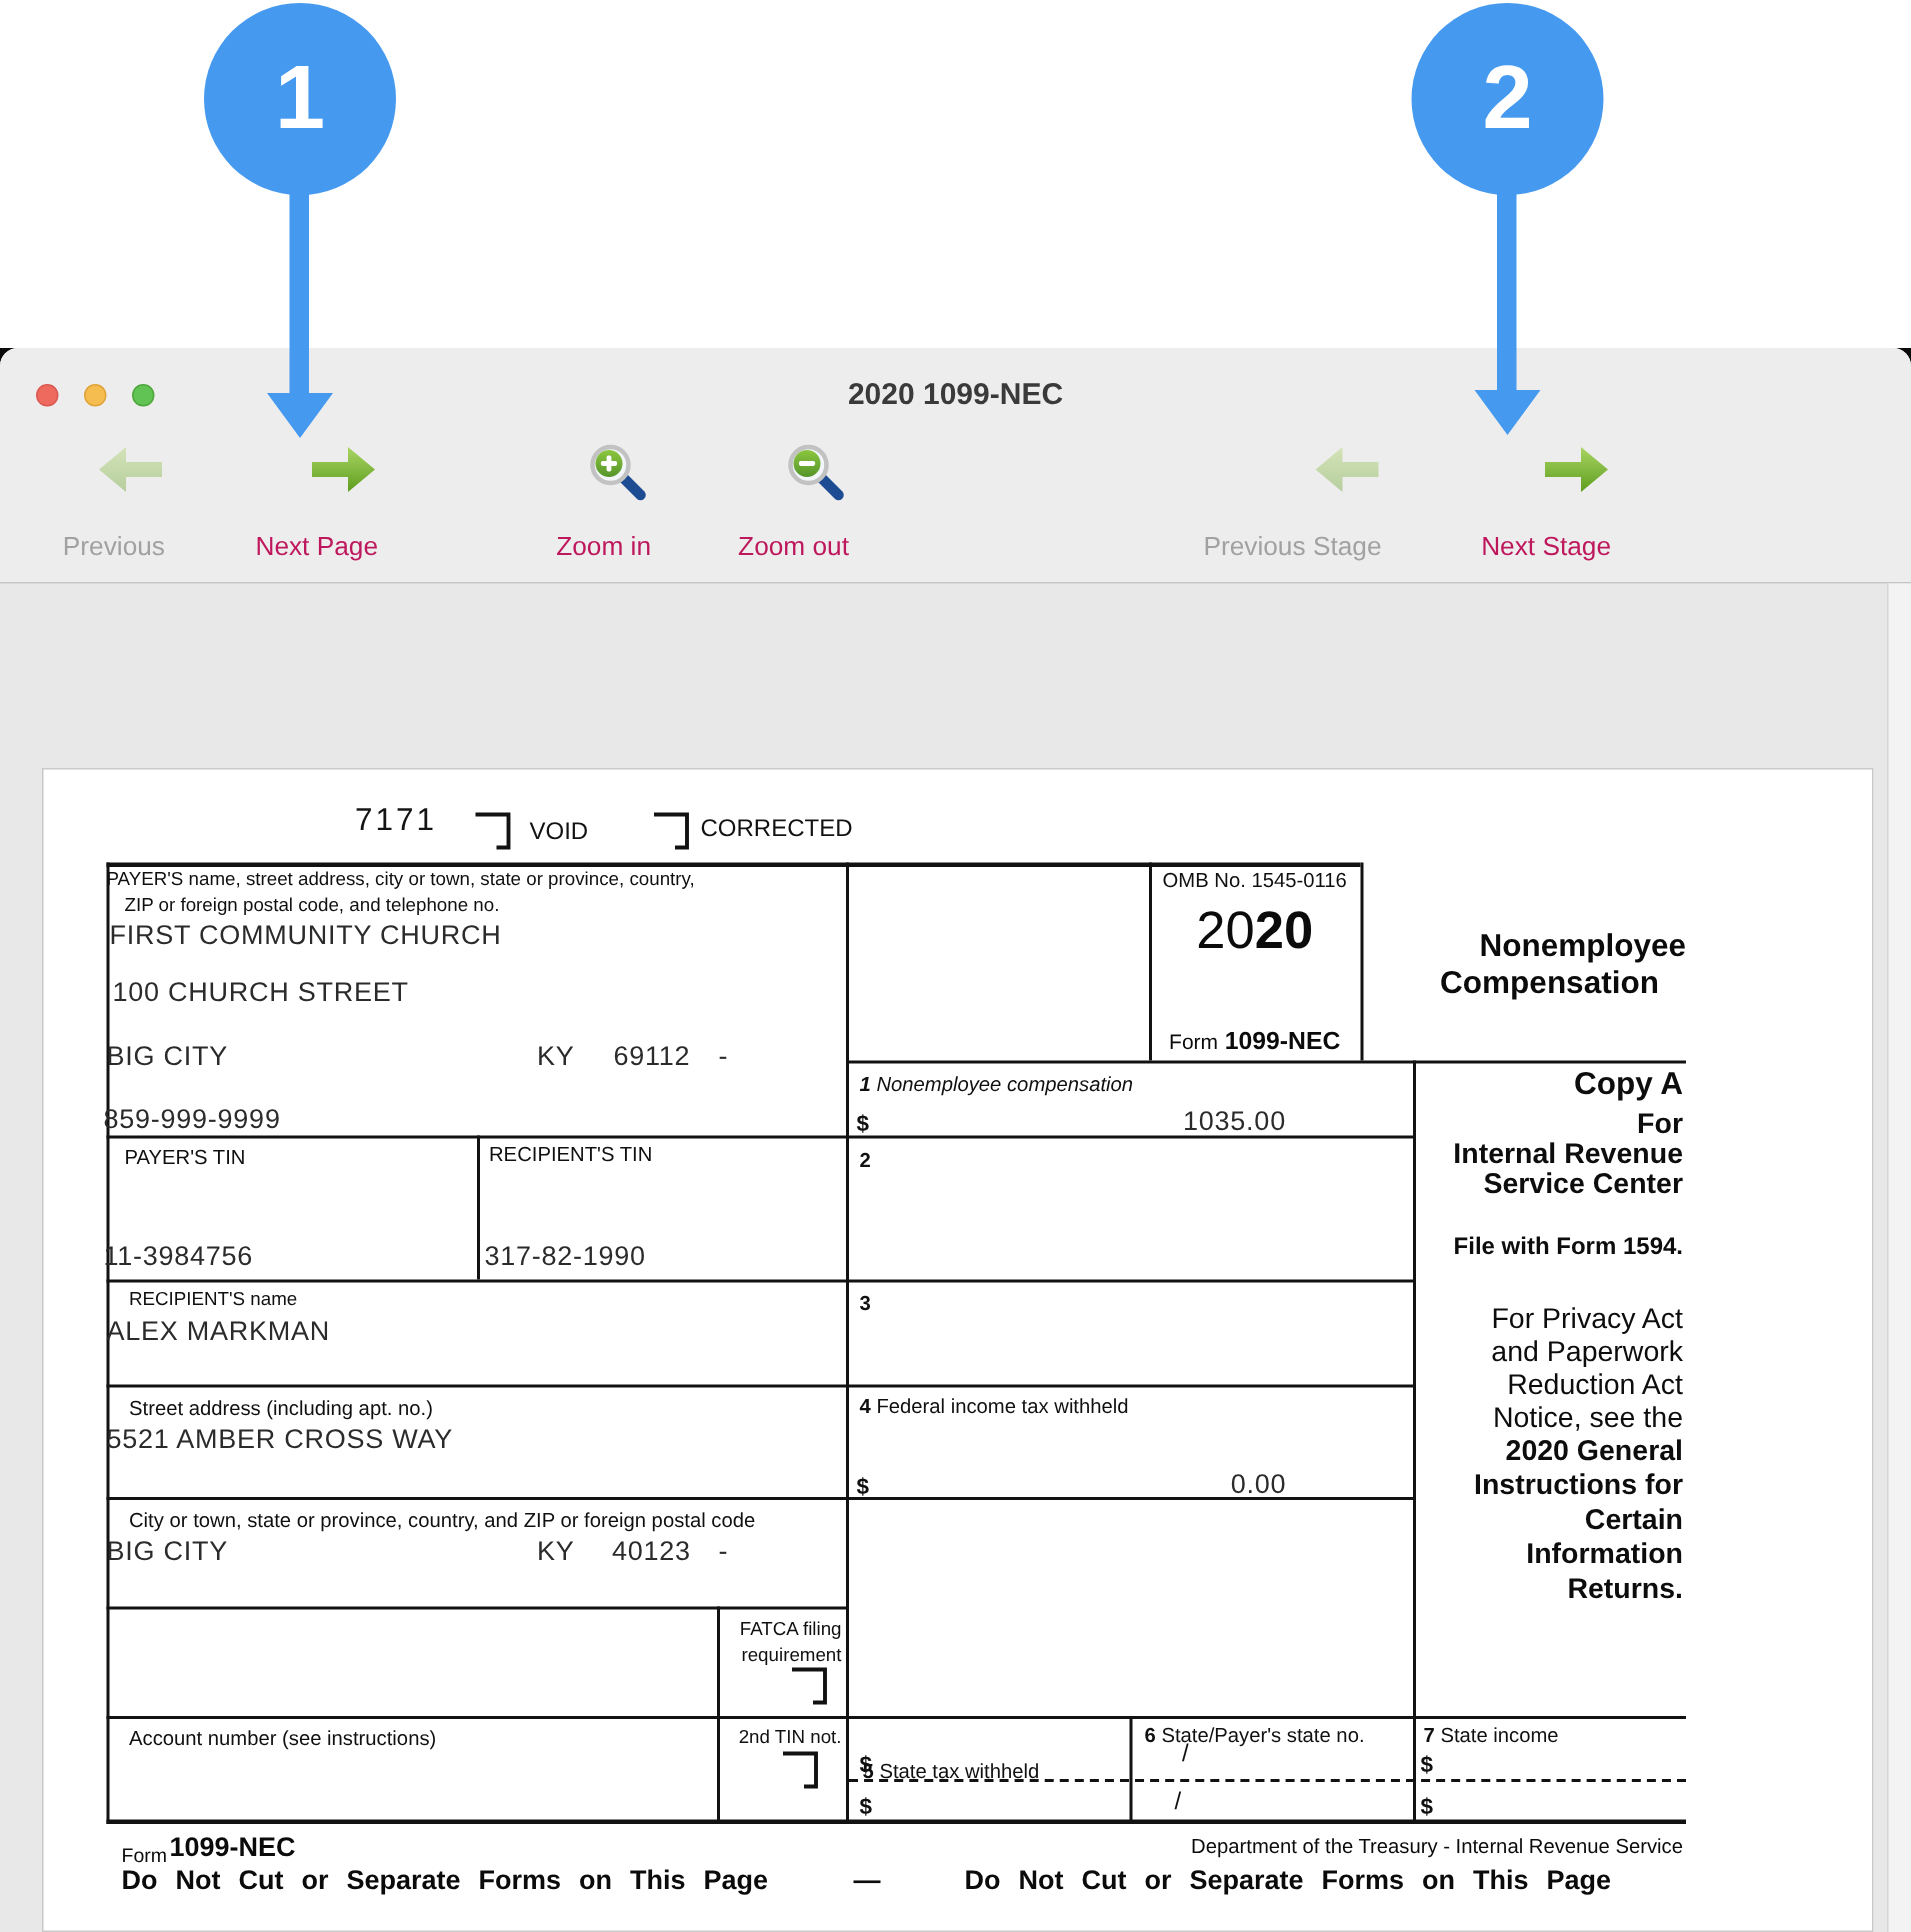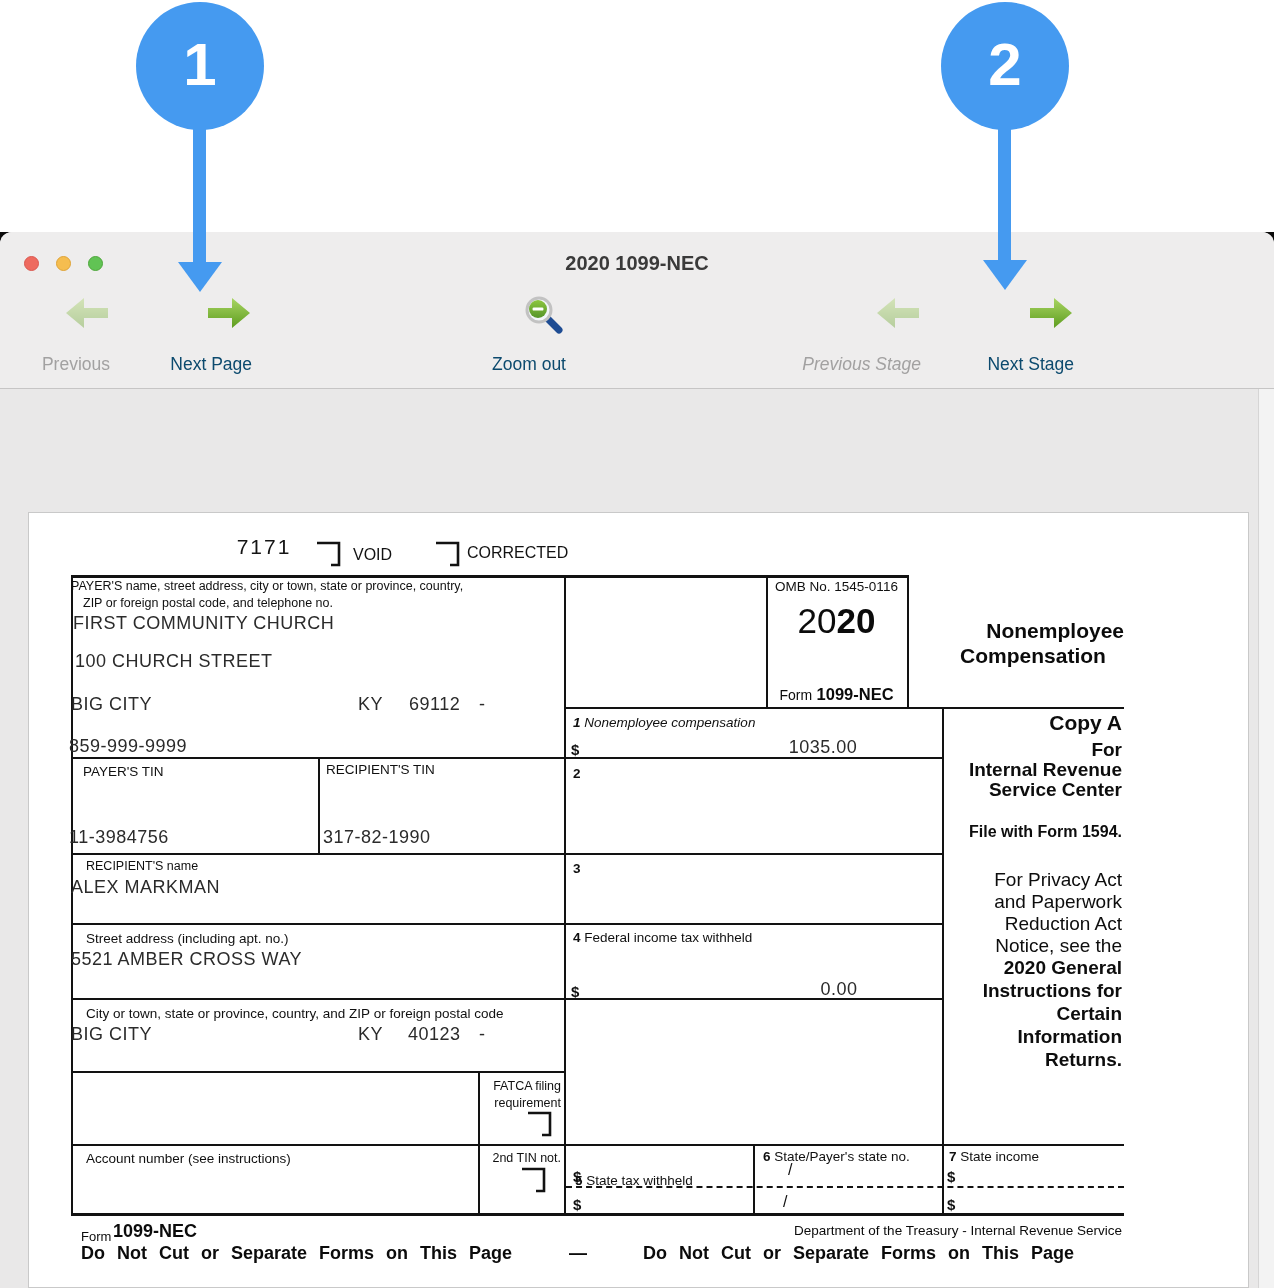--- a/index.html
+++ b/index.html
@@ -17,21 +17,21 @@
             background:#EEEDED; border-bottom:1px solid #C6C5C5; }
   .traffic { position:absolute; top:24px; width:15px; height:15px; border-radius:50%; }
   .tl-red    { left:24px;  background:#EE6A5F; border:1px solid #DA5850; }
   .tl-yellow { left:56px;  background:#F5BD4F; border:1px solid #DFA336; }
   .tl-green  { left:88px;  background:#61C354; border:1px solid #4EA73B; }
   .win-title { position:absolute; left:0; top:20px; width:100%; text-align:center;
                font-size:20px; font-weight:bold; color:#3A3A3A; }
 
   .tbtn { position:absolute; top:62px; height:88px; text-align:right; }
   .tbtn .icon { display:block; margin:0 auto; height:50px; }
-  .tbtn .lbl  { display:block; margin-top:10px; font-size:17.5px; color:#0c4a6e; white-space:nowrap; }
+  .tbtn .lbl  { display:block; margin-top:10px; font-size:17.5px; color:#be185d; white-space:nowrap; }
   .tbtn.disabled .lbl { color:#A2A1A1; }
   .dim { opacity:.38; }
   .gear-dim { opacity:.8; }
 
   
   .scroll-track { position:absolute; left:1258px; top:157px; width:16px; height:899px;
                   background:#F3F3F3; border-left:1px solid #D6D5D5; }
   .page { position:absolute; left:28px; top:280px; width:1221px; height:776px;
           background:#fff; border:1px solid #C9C9C9; }
 
@@ -97,34 +97,46 @@
 
     <div class="tbtn" style="left:142px; width:110px;">
       <span class="icon">
         <svg width="46" height="38" viewBox="0 0 46 38">
             <path d="M2 14 H26 V4 L44 19 L26 34 V24 H2 Z" fill="url(#arrowGrad)"></path>
           </svg>
       </span>
       <span class="lbl">Next Page</span>
     </div>
 
+    <div class="tbtn" style="left:344px; width:90px;">
+      <span class="icon">
+        <svg width="44" height="44" viewBox="0 0 44 44">
+          <line x1="26" y1="25" x2="37" y2="36" stroke="#1E4C93" stroke-width="7" stroke-linecap="round"></line>
+          <circle cx="17" cy="16" r="12" fill="#F2F6FA" stroke="#C2C2C2" stroke-width="3"></circle>
+          <circle cx="16" cy="15" r="9" fill="url(#badgeGrad)"></circle>
+          <rect x="14.4" y="9.6" width="3.2" height="10.8" rx="1.2" fill="#fff"></rect>
+          <rect x="10.6" y="13.4" width="10.8" height="3.2" rx="1.2" fill="#fff"></rect>
+        </svg>
+      </span>
+      <span class="lbl">Zoom in</span>
+    </div>
 
     <div class="tbtn" style="left:466px; width:100px;">
       <span class="icon">
         <svg width="44" height="44" viewBox="0 0 44 44">
           <line x1="26" y1="25" x2="37" y2="36" stroke="#1E4C93" stroke-width="7" stroke-linecap="round"></line>
           <circle cx="17" cy="16" r="12" fill="#F2F6FA" stroke="#C2C2C2" stroke-width="3"></circle>
           <circle cx="16" cy="15" r="9" fill="url(#badgeGrad)"></circle>
           <rect x="10.6" y="13.4" width="10.8" height="3.2" rx="1.2" fill="#fff"></rect>
         </svg>
       </span>
       <span class="lbl">Zoom out</span>
     </div>
 
-    <div class="tbtn disabled" style="left:771px; width:150px;font-style:italic;">
+    <div class="tbtn disabled" style="left:771px; width:150px;">
       <span class="icon">
         <svg class="dim" width="46" height="38" viewBox="0 0 46 38">
             <path d="M44 14 H20 V4 L2 19 L20 34 V24 H44 Z" fill="url(#arrowGrad)"></path>
           </svg>
       </span>
       <span class="lbl">Previous Stage</span>
     </div>
 
     <div class="tbtn" style="left:954px; width:120px;">
       <span class="icon">

